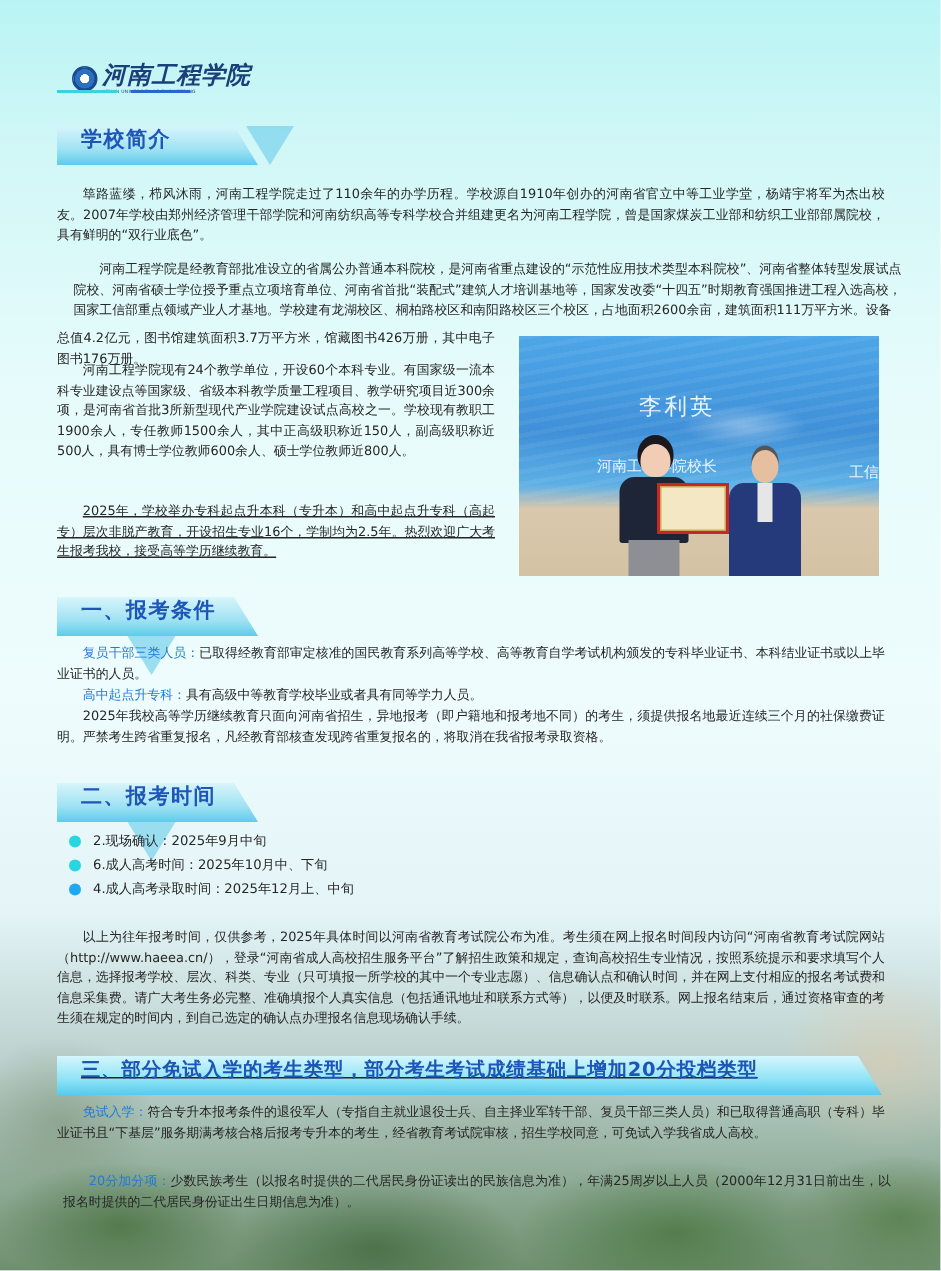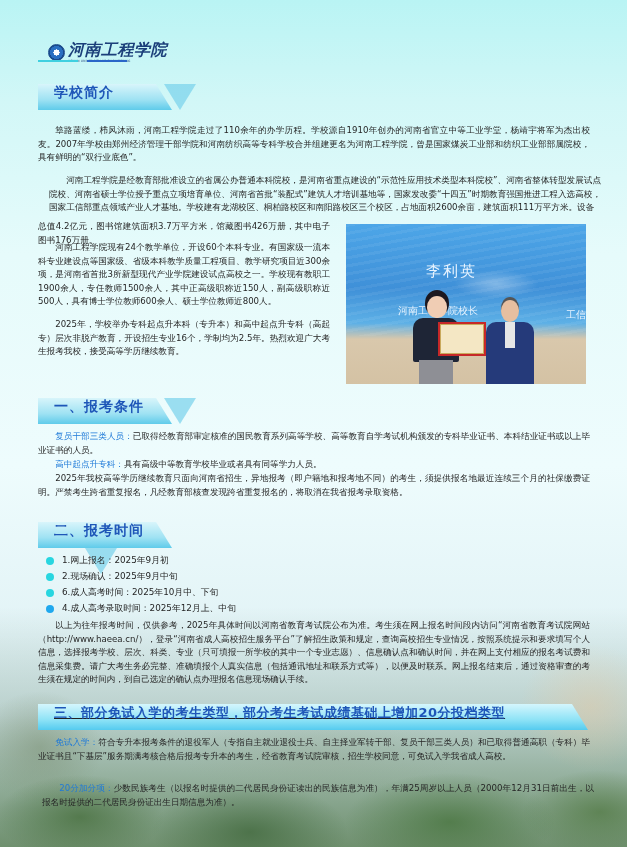--- a/index.html
+++ b/index.html
@@ -107,21 +107,21 @@
       <div class="bar" style="width:118px;">
           <span>学校简介</span>
         </div>
       <div class="tri"></div>
     </div>
 
     <p class="para indent" style="left:38px; top:124px; width:552px; margin:0;">筚路蓝缕，栉风沐雨，河南工程学院走过了110余年的办学历程。学校源自1910年创办的河南省官立中等工业学堂，杨靖宇将军为杰出校友。2007年学校由郑州经济管理干部学院和河南纺织高等专科学校合并组建更名为河南工程学院，曾是国家煤炭工业部和纺织工业部部属院校，具有鲜明的“双行业底色”。</p>
     <p class="para indent" style="left:38px; top:163px; width:552px; margin:11px;">河南工程学院是经教育部批准设立的省属公办普通本科院校，是河南省重点建设的“示范性应用技术类型本科院校”、河南省整体转型发展试点院校、河南省硕士学位授予重点立项培育单位、河南省首批“装配式”建筑人才培训基地等，国家发改委“十四五”时期教育强国推进工程入选高校，国家工信部重点领域产业人才基地。学校建有龙湖校区、桐柏路校区和南阳路校区三个校区，占地面积2600余亩，建筑面积111万平方米。设备</p>
     <p class="para" style="left:38px; top:220px; width:292px; margin:0;">总值4.2亿元，图书馆建筑面积3.7万平方米，馆藏图书426万册，其中电子图书176万册。</p>
     <p class="para indent" style="left:38px; top:241px; width:292px; margin:0;">河南工程学院现有24个教学单位，开设60个本科专业。有国家级一流本科专业建设点等国家级、省级本科教学质量工程项目、教学研究项目近300余项，是河南省首批3所新型现代产业学院建设试点高校之一。学校现有教职工1900余人，专任教师1500余人，其中正高级职称近150人，副高级职称近500人，具有博士学位教师600余人、硕士学位教师近800人。</p>
-    <p class="para indent" style="left:38px; top:318px; width:292px; margin:0;">2025年，学校举办专科起点升本科（专升本）和高中起点升专科（高起专）层次非脱产教育，开设招生专业16个，学制均为2.5年。热烈欢迎广大考生报考我校，接受高等学历继续教育。</p>
+    <p class="para indent" style="left:38px; top:335px; width:292px; margin:0;text-decoration:underline;">2025年，学校举办专科起点升本科（专升本）和高中起点升专科（高起专）层次非脱产教育，开设招生专业16个，学制均为2.5年。热烈欢迎广大考生报考我校，接受高等学历继续教育。</p>
 
     <div class="photo">
       <div class="screen-glow"></div>
       <span class="name">李利英</span>
       <span class="sub1">河南工程学院校长</span>
       <span class="sub2">工信</span>
       <div class="person1">
         <div class="p1-head"></div>
           <div class="p1-body"></div>
           <div class="p1-skirt"></div>
@@ -129,21 +129,21 @@
       <div class="person2">
         <div class="p2-body"></div>
           <div class="p2-shirt"></div>
           <div class="p2-head"></div>
       </div>
       <div class="cert">
           <div class="cert-inner"></div>
         </div>
     </div>
 
-    <div class="sec-head" style="left:38px; top:398px;">
+    <div class="sec-head" style="left:38px; top:398px;flex-direction:column;">
       <div class="bar" style="width:118px;">
           <span>一、报考条件</span>
         </div>
       <div class="tri"></div>
     </div>
 
     <p class="para indent" style="left:38px; top:430px; width:552px; margin:0;">
       <span class="lbl">复员干部三类人员：</span><span>已取得经教育部审定核准的国民教育系列高等学校、高等教育自学考试机构颁发的专科毕业证书、本科结业证书或以上毕业证书的人员。</span>
     </p>
     <p class="para indent" style="left:38px; top:458px; width:552px; margin:0;">
@@ -152,24 +152,20 @@
     <p class="para indent" style="left:38px; top:472px; width:552px; margin:0;">2025年我校高等学历继续教育只面向河南省招生，异地报考（即户籍地和报考地不同）的考生，须提供报名地最近连续三个月的社保缴费证明。严禁考生跨省重复报名，凡经教育部核查发现跨省重复报名的，将取消在我省报考录取资格。</p>
 
     <div class="sec-head" style="left:38px; top:522px;flex-direction:column;">
       <div class="bar" style="width:118px;">
           <span>二、报考时间</span>
         </div>
       <div class="tri"></div>
     </div>
 
     <ul class="bullets">
-      <li>
-          <span class="dot"></span>
-          <span>1.网上报名：2025年9月初</span>
-        </li>
       <li>
           <span class="dot"></span>
           <span>2.现场确认：2025年9月中旬</span>
         </li>
       <li>
           <span class="dot"></span>
           <span>6.成人高考时间：2025年10月中、下旬</span>
         </li>
       <li>
           <span class="dot blue"></span>

